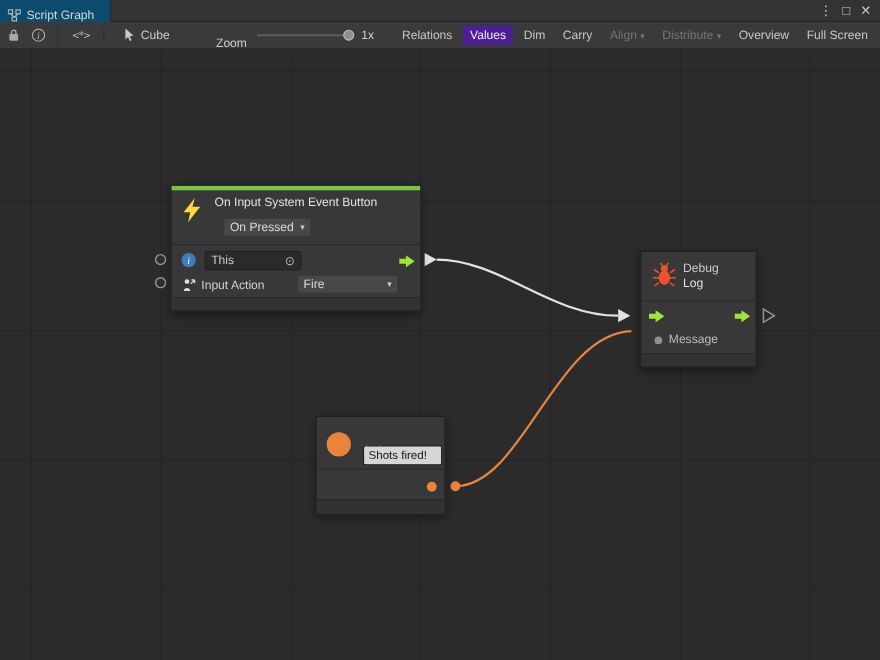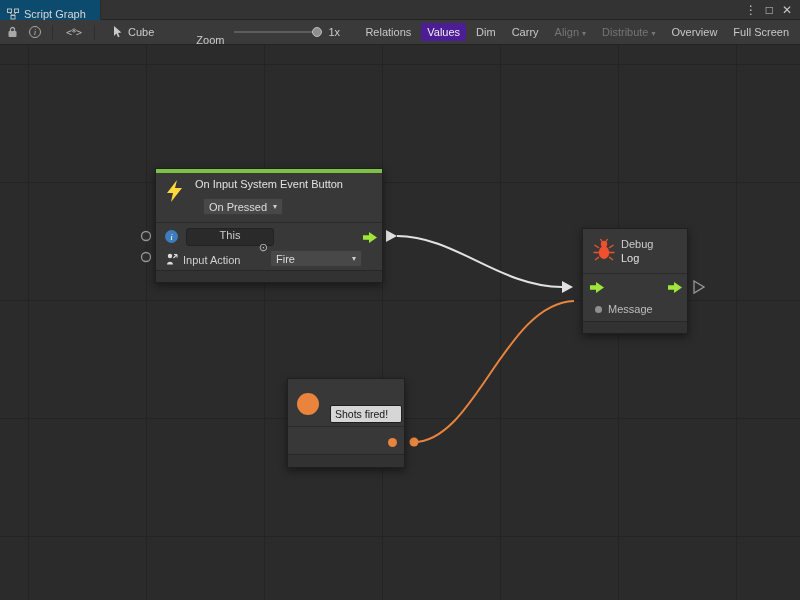--- a/index.html
+++ b/index.html
@@ -53,21 +53,21 @@
 
   .node-event { left:155px; top:123px; width:228px; height:115px; }
   .node-event .accent { position:absolute; left:0; top:0; right:0; height:4px; background:#7dc244; }
   .node-event .title { position:absolute; left:0; right:0; top:9px; text-align:center; color:#e2e2e2; }
   .dropdown { position:absolute; background:#484848; border:1px solid #3a3a3a; border-radius:2px;
     height:17px; display:flex; align-items:center; padding:0 5px; color:#dddddd; }
   .dropdown .caret { margin-left:auto; color:#cccccc; }
   .node-event .trigger-dd { left:47px; top:29px; width:80px; }
   .node-event .rows-sep { position:absolute; left:0; right:0; top:53px; height:1px; background:#2a2a2a; }
   .obj-field { position:absolute; left:30px; top:59px; width:88px; height:18px; background:#2a2a2a;
-    border:1px solid #222222; border-radius:3px; display:flex; align-items:center; padding:0 5px; color:#cccccc;flex-direction:column; }
+    border:1px solid #222222; border-radius:3px; display:flex; align-items:center; padding:0 5px; color:#cccccc; }
   .obj-field .target { margin-left:auto; font-size:11px; color:#bbbbbb; }
   .this-icon { position:absolute; left:9px; top:61px; width:13px; height:13px; border-radius:50%;
     background:#3e7dbd; color:#ffffff; font-size:9px; font-style:italic; display:flex; align-items:center;
     justify-content:center; font-family:"Liberation Serif", serif; }
   .row2-label { position:absolute; left:27px; top:85px; color:#d0d0d0; }
   .node-event .action-dd { left:114px; top:81px; width:92px; }
   .node-event .footer { height:12px; }
 
   .node-debug { left:582px; top:183px; width:106px; height:106px; }
   .node-debug .cat { position:absolute; left:38px; top:9px; color:#cccccc; }

